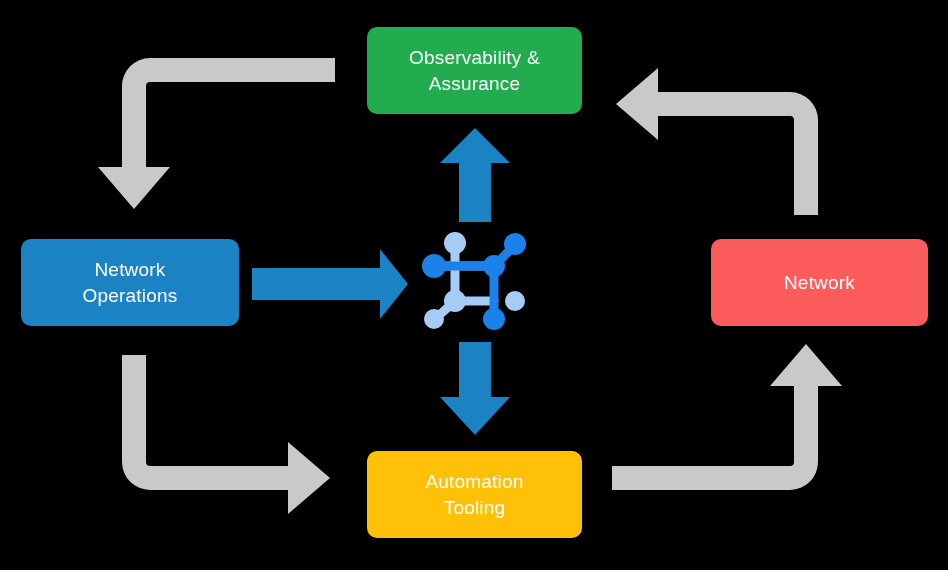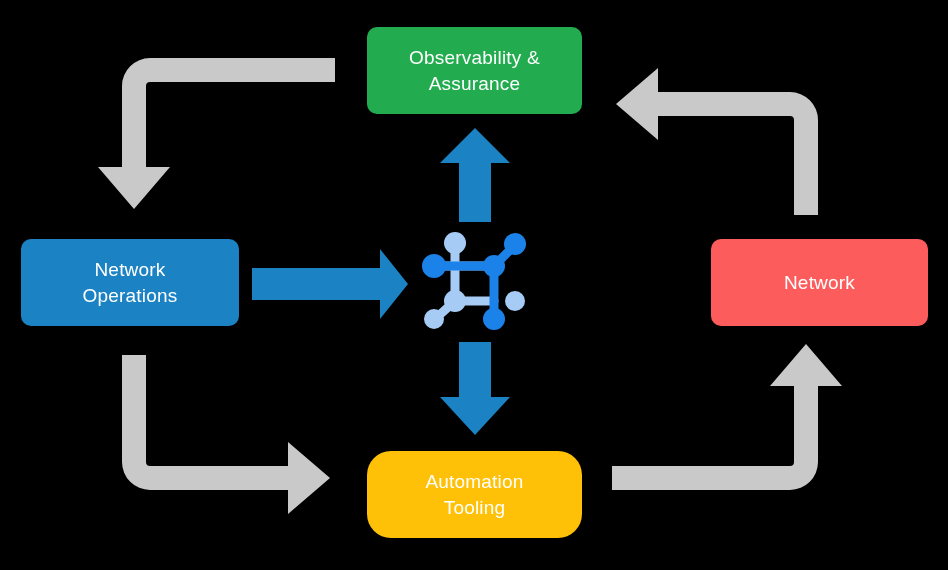--- a/index.html
+++ b/index.html
@@ -40,21 +40,20 @@
     left: 21px; top: 239px; width: 218px; height: 87px;
     background: #1b82c4;
   }
   #box-network-infrastructure {
     left: 711px; top: 239px; width: 217px; height: 87px;
     background: #fc5c5c;
   }
   #box-automation-tooling {
     left: 367px; top: 451px; width: 215px; height: 87px;
     background: #ffc107;
-    border-radius: 24px;
   }
   .svg-layer {
     position: absolute;
     left: 0; top: 0;
     width: 948px;
     height: 570px;
   }
   .center-icon {
     position: absolute;
     left: 418px;

